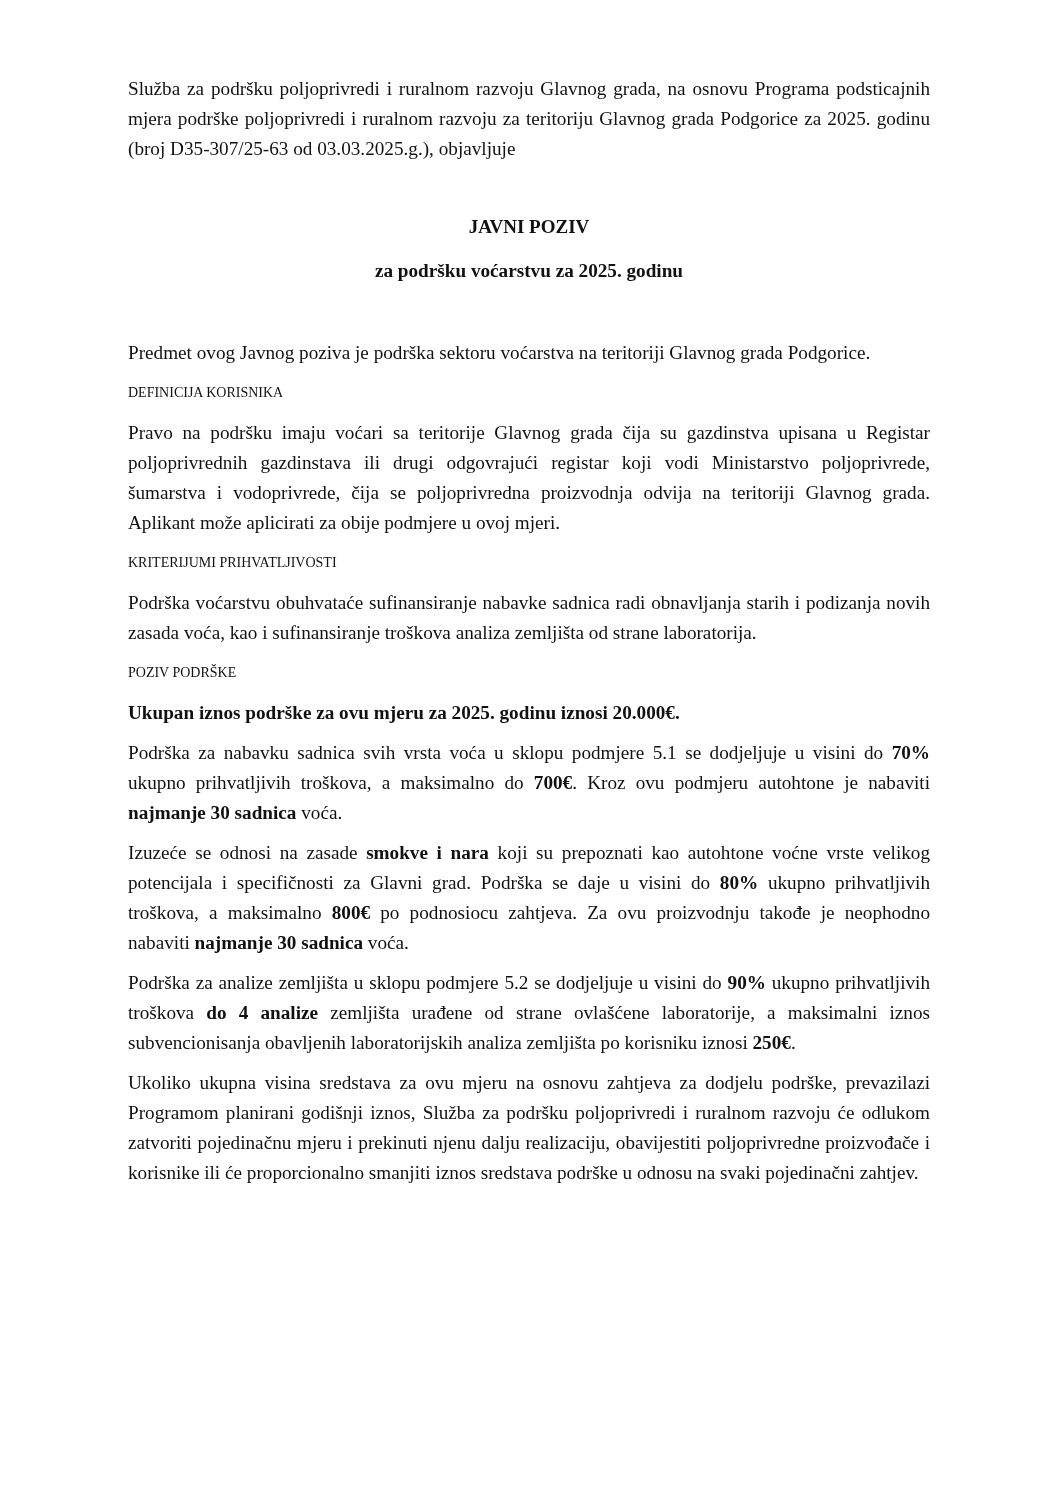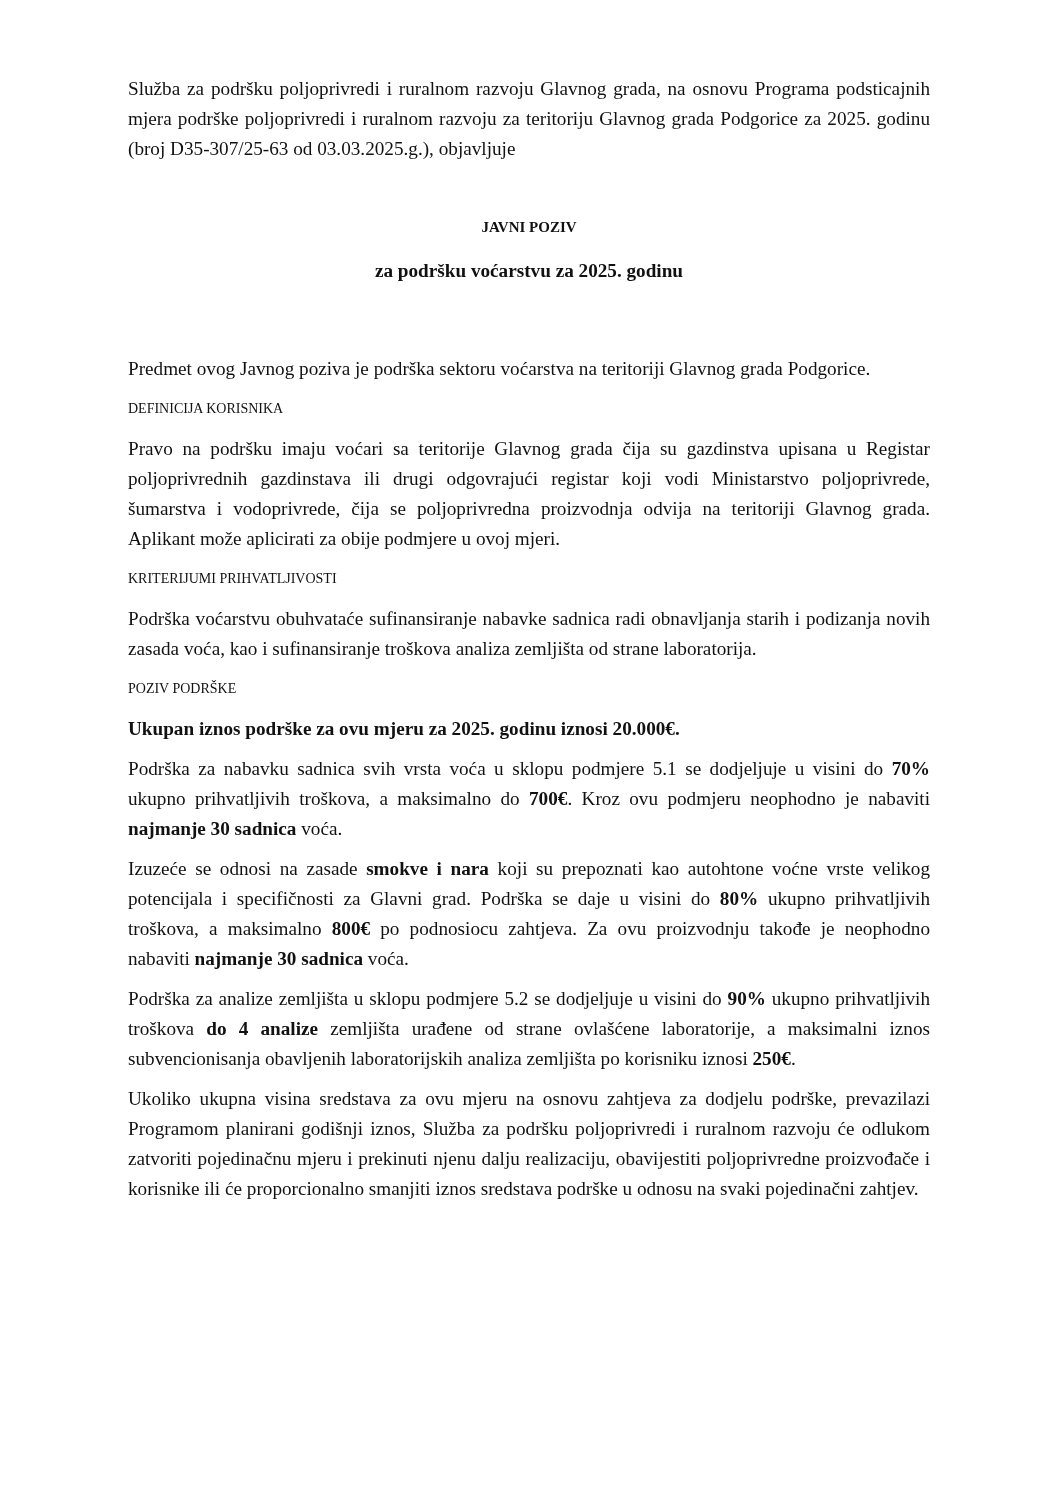--- a/index.html
+++ b/index.html
@@ -25,30 +25,30 @@
     }
     p {
       margin: 0;
       text-align: justify;
     }
     .intro { margin-bottom: 0; }
     .title {
       text-align: center;
       font-weight: bold;
       margin-top: 48px;
-      font-size: 15px;
+      font-size: 19px;
     }
     .subtitle {
       text-align: center;
       font-weight: bold;
       margin-top: 14px;
     }
     .gap-after-title { height: 52px; }
     .para { margin-top: 10px; }
-    .para-first { margin-top: 16px; }
+    .para-first { margin-top: 0; }
     h2 {
       margin: 10px 0 0 0;
       font-size: 14px;
       font-weight: normal;
       line-height: 30px;
     }
     .strong-line { font-weight: bold; margin-top: 10px; }
     b { font-weight: bold; }
   </style>
 </head>
@@ -67,21 +67,21 @@
 
   <h2>DEFINICIJA KORISNIKA</h2>
   <p class="para">Pravo na podršku imaju voćari sa teritorije Glavnog grada čija su gazdinstva upisana u Registar poljoprivrednih gazdinstava ili drugi odgovrajući registar koji vodi Ministarstvo poljoprivrede, šumarstva i vodoprivrede, čija se poljoprivredna proizvodnja odvija na teritoriji Glavnog grada. Aplikant može aplicirati za obije podmjere u ovoj mjeri.</p>
 
   <h2>KRITERIJUMI PRIHVATLJIVOSTI</h2>
   <p class="para">Podrška voćarstvu obuhvataće sufinansiranje nabavke sadnica radi obnavljanja starih i podizanja novih zasada voća, kao i sufinansiranje troškova analiza zemljišta od strane laboratorija.</p>
 
   <h2>POZIV PODRŠKE</h2>
   <p class="strong-line">Ukupan iznos podrške za ovu mjeru za 2025. godinu iznosi 20.000€.</p>
 
-  <p class="para"><span>Podrška za nabavku sadnica svih vrsta voća u sklopu podmjere 5.1 se dodjeljuje u visini do </span><b>70%</b><span> ukupno prihvatljivih troškova, a maksimalno do </span><b>700€</b><span>. Kroz ovu podmjeru neophodno je nabaviti </span><b>najmanje 30 sadnica</b><span> voća.</span></p>
+  <p class="para"><span>Podrška za nabavku sadnica svih vrsta voća u sklopu podmjere 5.1 se dodjeljuje u visini do </span><b>70%</b><span> ukupno prihvatljivih troškova, a maksimalno do </span><b>700€</b><span>. Kroz ovu podmjeru autohtone je nabaviti </span><b>najmanje 30 sadnica</b><span> voća.</span></p>
 
   <p class="para"><span>Izuzeće se odnosi na zasade </span><b>smokve i nara</b><span> koji su prepoznati kao autohtone voćne vrste velikog potencijala i specifičnosti za Glavni grad. Podrška se daje u visini do </span><b>80%</b><span> ukupno prihvatljivih troškova, a maksimalno </span><b>800€</b><span> po podnosiocu zahtjeva. Za ovu proizvodnju takođe je neophodno nabaviti </span><b>najmanje 30 sadnica</b><span> voća.</span></p>
 
   <p class="para"><span>Podrška za analize zemljišta u sklopu podmjere 5.2 se dodjeljuje u visini do </span><b>90%</b><span> ukupno prihvatljivih troškova </span><b>do 4 analize</b><span> zemljišta urađene od strane ovlašćene laboratorije, a maksimalni iznos subvencionisanja obavljenih laboratorijskih analiza zemljišta po korisniku iznosi </span><b>250€</b><span>.</span></p>
 
   <p class="para">Ukoliko ukupna visina sredstava za ovu mjeru na osnovu zahtjeva za dodjelu podrške, prevazilazi Programom planirani godišnji iznos, Služba za podršku poljoprivredi i ruralnom razvoju će odlukom zatvoriti pojedinačnu mjeru i prekinuti njenu dalju realizaciju, obavijestiti poljoprivredne proizvođače i korisnike  ili će proporcionalno smanjiti iznos sredstava podrške u odnosu na svaki pojedinačni zahtjev.</p>
 
 </div>
 
 </body></html>

